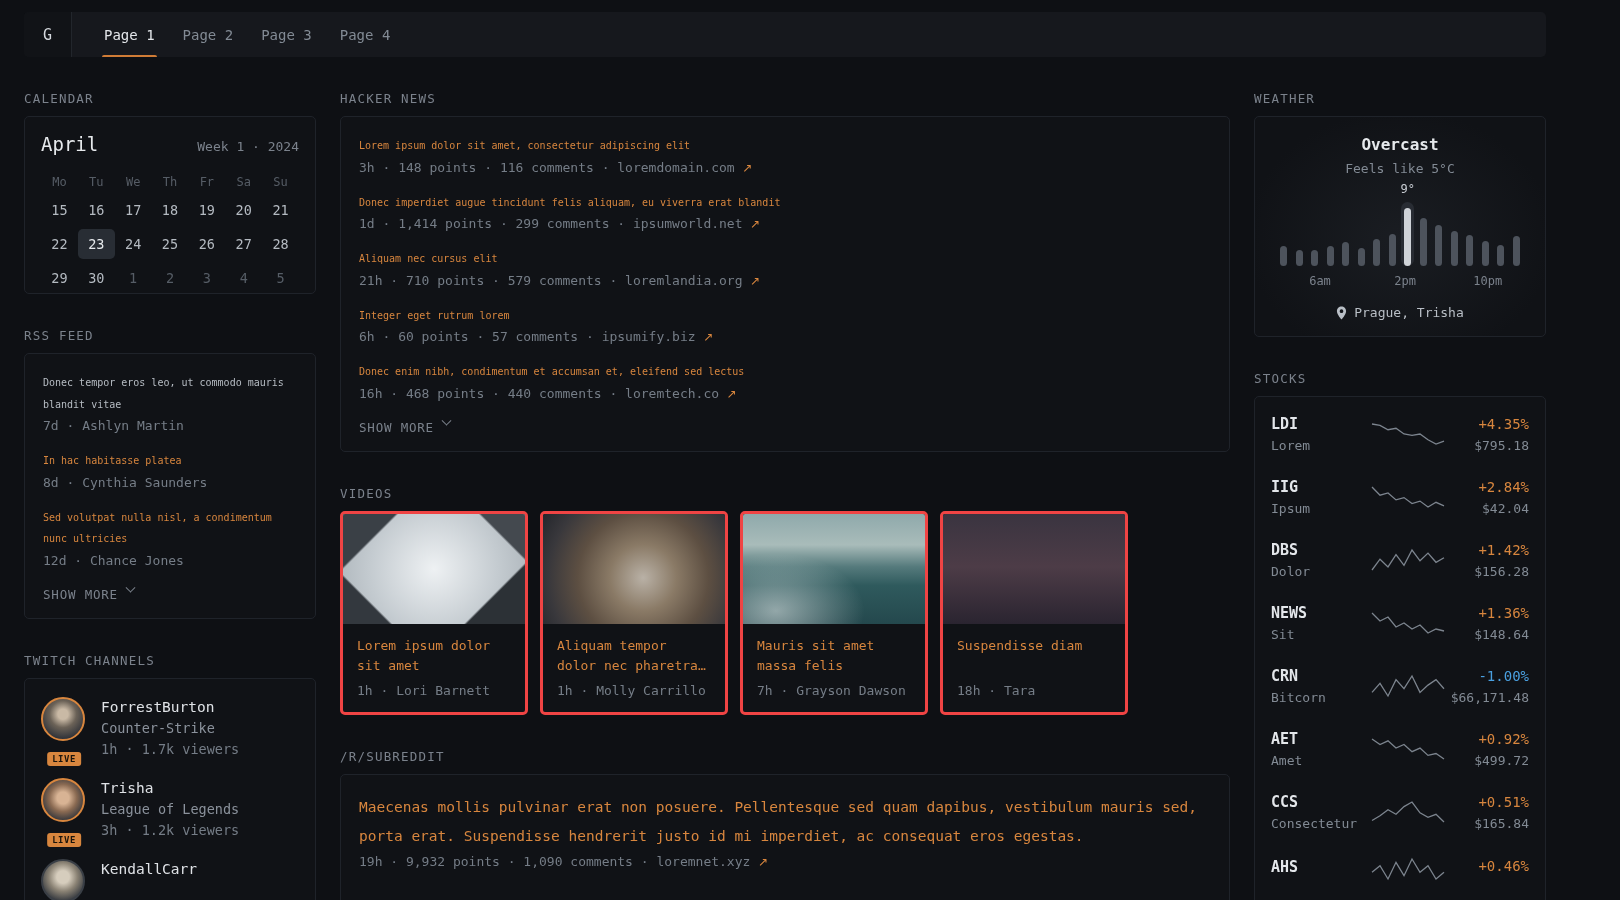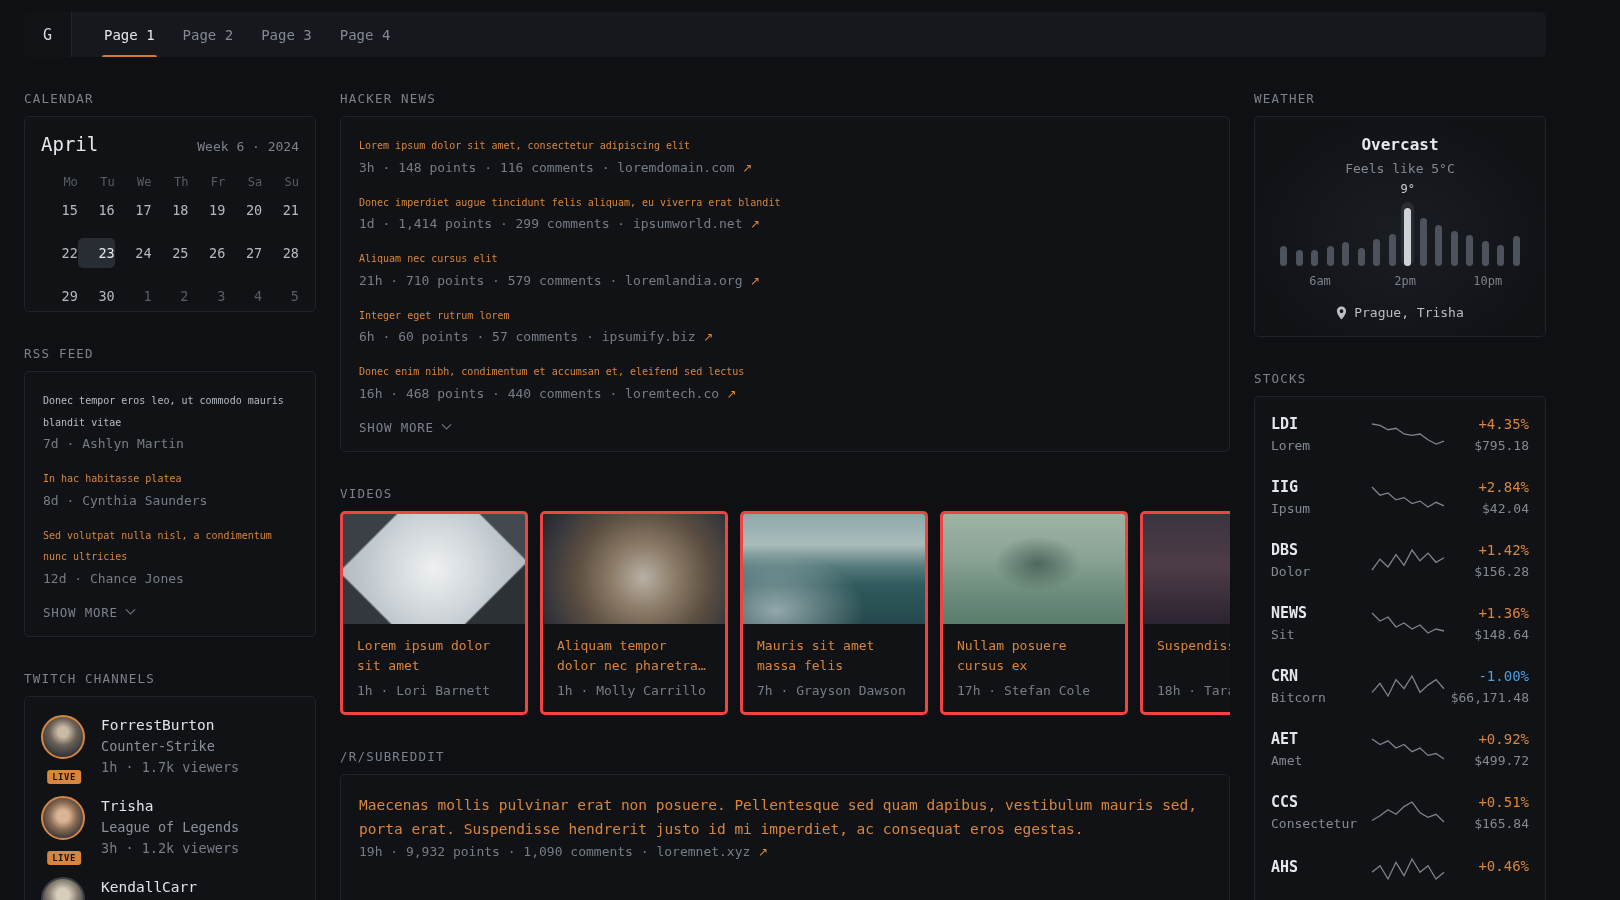--- a/index.html
+++ b/index.html
@@ -43,36 +43,36 @@
   .wlabel {
     font-size:12.5px; letter-spacing:1.2px; color:#7b828c; margin-bottom:10px;
   }
   .card { background:#101216; border:1px solid #1f232a; border-radius:5px; }
 
   
   .cal-card { padding:16px 16px 0; }
   .cal-top { display:flex; justify-content:space-between; align-items:baseline; margin-bottom:14px; }
   .cal-month { font-size:19px; color:#e6e9ec; }
   .cal-week { font-size:13px; color:#7b828c; }
-  .cal-grid { display:grid; grid-template-columns:repeat(7,1fr); row-gap:13px; text-align:right; }
+  .cal-grid { display:grid; grid-template-columns:repeat(7,1fr); row-gap:4px; text-align:center; }
   .cal-h { font-size:12px; color:#565d66; padding:6px 0; }
   .cal-d { font-size:13.5px; color:#b4bac1; height:30px; line-height:30px; border-radius:5px; }
   .cal-d.sel { background:#282d34; color:#e6e9ec; }
   .cal-d.out { color:#565d66; }
 
   
   .feed-card { padding:18px 18px 16px; }
   .feed-item { margin-bottom:17px; }
   .feed-title { display:block; color:#b6bcc3; font-size:10px; line-height:21.5px; }
   .feed-title.hl { color:#d8863e; }
   .feed-meta { margin-top:3px; font-size:13px; color:#757d87; }
   .src-link { color:#757d87; }
   .ext-arrow { color:#d8863e; font-family:"DejaVu Sans", sans-serif; font-size:12px; }
   .show-more {
-    display:inline-flex; align-items:center; gap:9px;
+    display:inline-flex; gap:9px;
     font-size:12.5px; letter-spacing:0.8px; color:#7b828c; cursor:pointer; margin-top:2px;
   }
   .chev {
     width:7px; height:7px; display:inline-block;
     border-right:1.5px solid #7b828c; border-bottom:1.5px solid #7b828c;
     transform:rotate(45deg) translate(-2px,-2px);
   }
 
   
   .tw-card { padding:18px 16px; }
@@ -126,21 +126,21 @@
   }
   .thumb-dusk{
     background:linear-gradient(180deg, #3a3440 0%, #4d3c47 48%, #2a2430 100%);
   }
   .vbody { padding:12px 14px 14px; }
   .vtitle { display:block; color:#d8863e; font-size:13px; line-height:20px; height:40px; overflow:hidden; }
   .vmeta { margin-top:7px; font-size:13px; color:#757d87; }
 
   
   .sub-card { padding:18px 18px 46px; }
-  .sub-title { display:block; color:#d8863e; font-size:14.5px; line-height:24px; }
+  .sub-title { display:block; color:#d8863e; font-size:14.5px; line-height:29px; }
 
   
   .weather-card {
     padding:18px 16px 16px; text-align:center;
     background:radial-gradient(ellipse at 50% 55%, #1a1d22 0%, #101216 75%);
     border:1px solid #1f232a; border-radius:5px;
   }
   .w-cond { font-size:16px; font-weight:bold; color:#e6e9ec; }
   .w-feels { margin-top:7px; font-size:13px; color:#828a94; }
   .wchart {
@@ -198,21 +198,21 @@
 
 <main class="grid">
 
   <aside>
 
     <section class="wsec">
       <div class="wlabel">CALENDAR</div>
       <div class="card cal-card">
         <div class="cal-top">
           <div class="cal-month">April</div>
-          <div class="cal-week">Week 6 · 2024</div>
+          <div class="cal-week">Week 1 · 2024</div>
         </div>
         <div class="cal-grid">
             <div class="cal-h">Mo</div>
             <div class="cal-h">Tu</div>
             <div class="cal-h">We</div>
             <div class="cal-h">Th</div>
             <div class="cal-h">Fr</div>
             <div class="cal-h">Sa</div>
             <div class="cal-h">Su</div>
           </div>
@@ -358,27 +358,20 @@
             </div>
           </div>
           <div class="vcard">
             <div class="thumb thumb-sea"></div>
             <div class="vbody">
               <a class="vtitle">Mauris sit amet massa felis</a>
               <div class="vmeta">7h · Grayson Dawson</div>
             </div>
           </div>
           <div class="vcard">
-            <div class="thumb thumb-canoe"></div>
-            <div class="vbody">
-              <a class="vtitle">Nullam posuere cursus ex</a>
-              <div class="vmeta">17h · Stefan Cole</div>
-            </div>
-          </div>
-          <div class="vcard">
             <div class="thumb thumb-dusk"></div>
             <div class="vbody">
               <a class="vtitle">Suspendisse diam</a>
               <div class="vmeta">18h · Tara</div>
             </div>
           </div>
         </div>
     </section>
 
     <section class="wsec">

